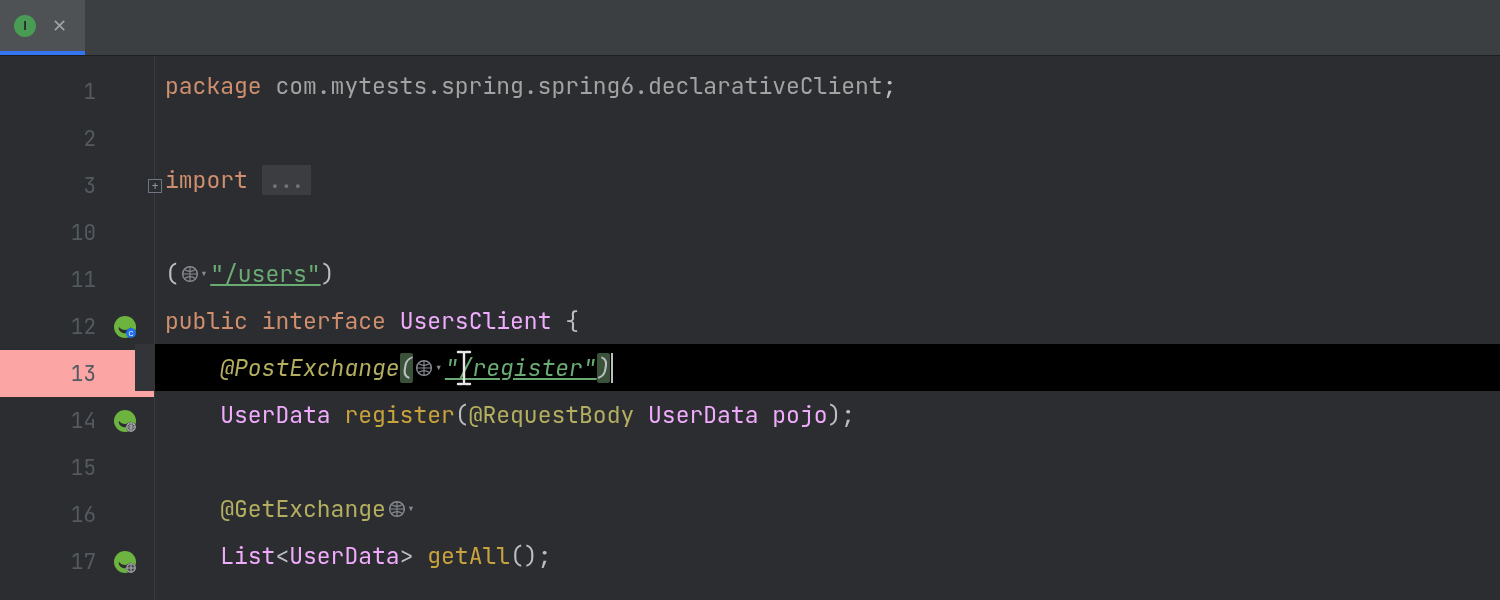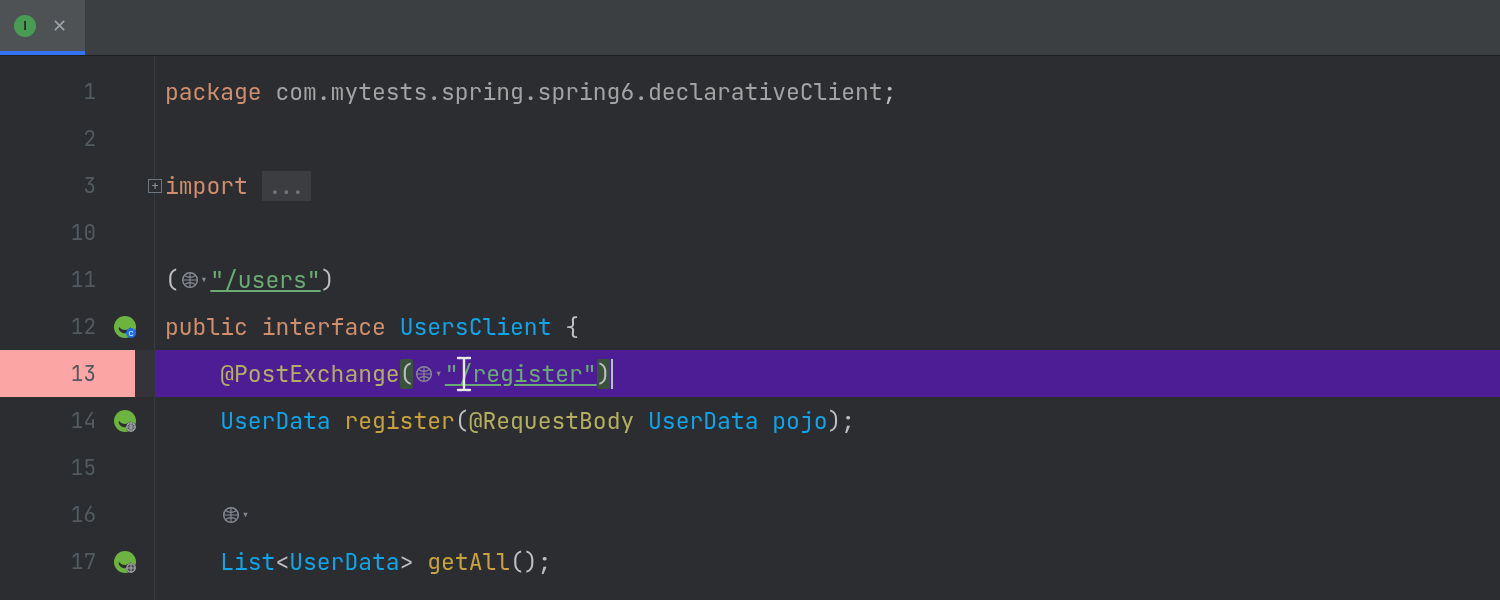--- a/index.html
+++ b/index.html
@@ -89,47 +89,48 @@
     width: 14px; height: 14px;
     border: 1px solid #6e7681;
     color: #8b949e;
     font-size: 12px; line-height: 12px;
     text-align: center;
     background: #2b2d30;
     cursor: pointer;
   }
   .code {
     flex: 1;
-    padding-top: 12px;
+    padding-top: 6px;
     position: relative;
   }
   .line {
     height: 47px;
     display: flex;
     align-items: center;
     padding-left: 10px;
     white-space: pre;
   }
   .line.current {
-    background: #4c1d95;
+    background: #000000;
     position: relative;
+    font-style: italic;
   }
   .line.current::before {
     content: "";
     position: absolute;
     left: -20px; top: 0; bottom: 0; width: 20px;
     background: #323438;
   }
   .grow.current-g {
     background: #fca5a5;
   }
   .kw   { color: #cf8e6d; }
   .ann  { color: #b3ae60; }
   .pkg  { color: #a3a3a3; }
-  .type { color: #0ea5e9; }
+  .type { color: #f0abfc; }
   .fn   { color: #c8a23c; }
   .punc { color: #bcbec4; }
   .url-str { color: #6aab73; text-decoration: underline; text-decoration-color: #6aab73; }
   .collapsed { background: #3b3d41; color: #6f737a; padding: 0 4px; }
   .globe {
     display: inline-flex;
     align-items: center;
     vertical-align: middle;
     margin: 0 2px;
   }
@@ -248,19 +249,19 @@
       <span>    </span><span class="ann">@PostExchange</span><span class="punc match-hl">(</span><span class="globe"><svg viewBox="0 0 16 16">
             <circle cx="8" cy="8" r="6.5" fill="none" stroke="#868a91" stroke-width="1.3"></circle>
             <path d="M1.5 8h13M8 1.5v13M3 4c3 2 7 2 10 0M3 12c3-2 7-2 10 0" stroke="#868a91" stroke-width="1" fill="none"></path>
           </svg><span class="chev">▾</span></span><span class="url-str">"/register"</span><span class="punc match-hl">)</span><span class="caret"></span>
       <span class="ibeam"><svg viewBox="0 0 18 36">
             <path d="M3 2h4M11 2h4M9 2v32M3 34h4M11 34h4" stroke="#e8e8e8" stroke-width="2.4" fill="none" stroke-linecap="round"></path>
           </svg></span>
     </div>
     <div class="line"><span>    </span><span class="type">UserData</span><span> </span><span class="fn">register</span><span class="punc">(</span><span class="ann">@RequestBody</span><span> </span><span class="type">UserData</span><span> </span><span class="type">pojo</span><span class="punc">);</span></div>
     <div class="line"></div>
-    <div class="line"><span>    </span><span class="globe"><svg viewBox="0 0 16 16">
+    <div class="line"><span>    </span><span class="ann">@GetExchange</span><span class="globe"><svg viewBox="0 0 16 16">
             <circle cx="8" cy="8" r="6.5" fill="none" stroke="#868a91" stroke-width="1.3"></circle>
             <path d="M1.5 8h13M8 1.5v13M3 4c3 2 7 2 10 0M3 12c3-2 7-2 10 0" stroke="#868a91" stroke-width="1" fill="none"></path>
           </svg><span class="chev">▾</span></span></div>
     <div class="line"><span>    </span><span class="type">List</span><span class="punc">&lt;</span><span class="type">UserData</span><span class="punc">&gt; </span><span class="fn">getAll</span><span class="punc">();</span></div>
   </div>
 </div>
 
 </body></html>

